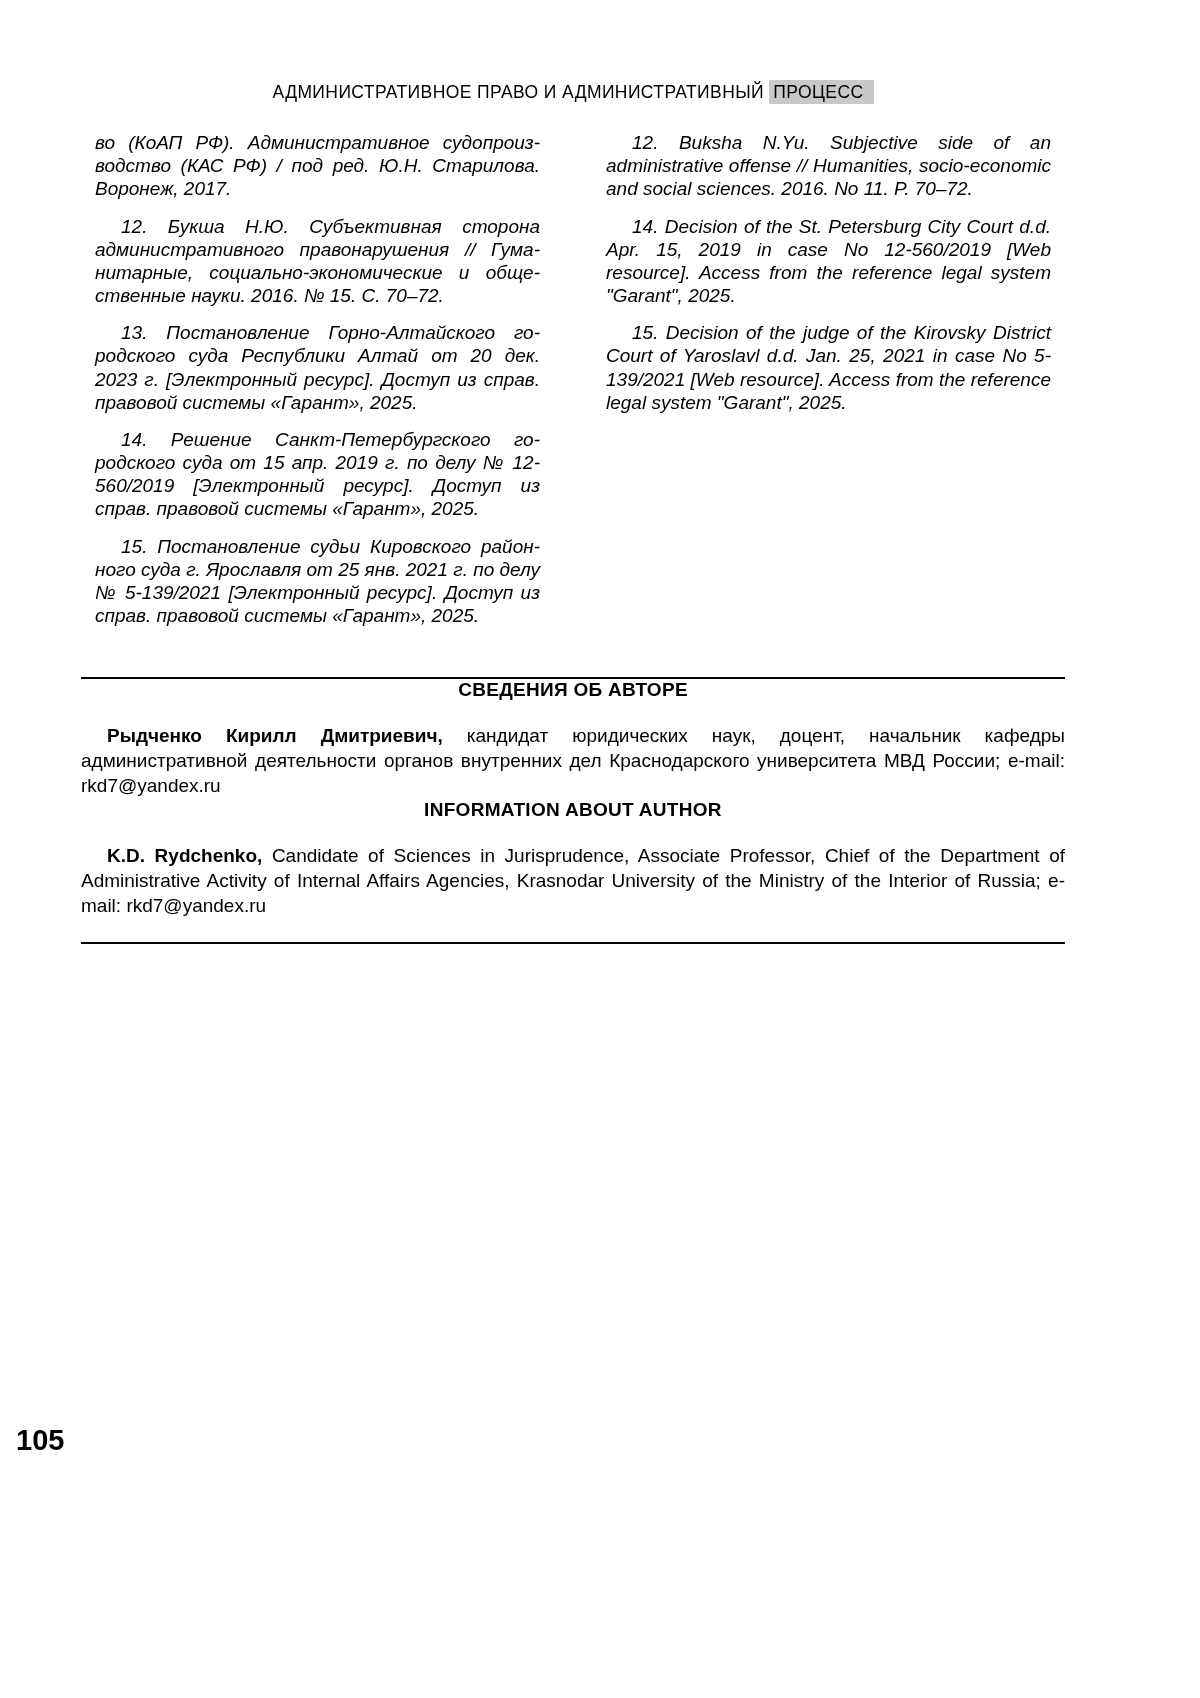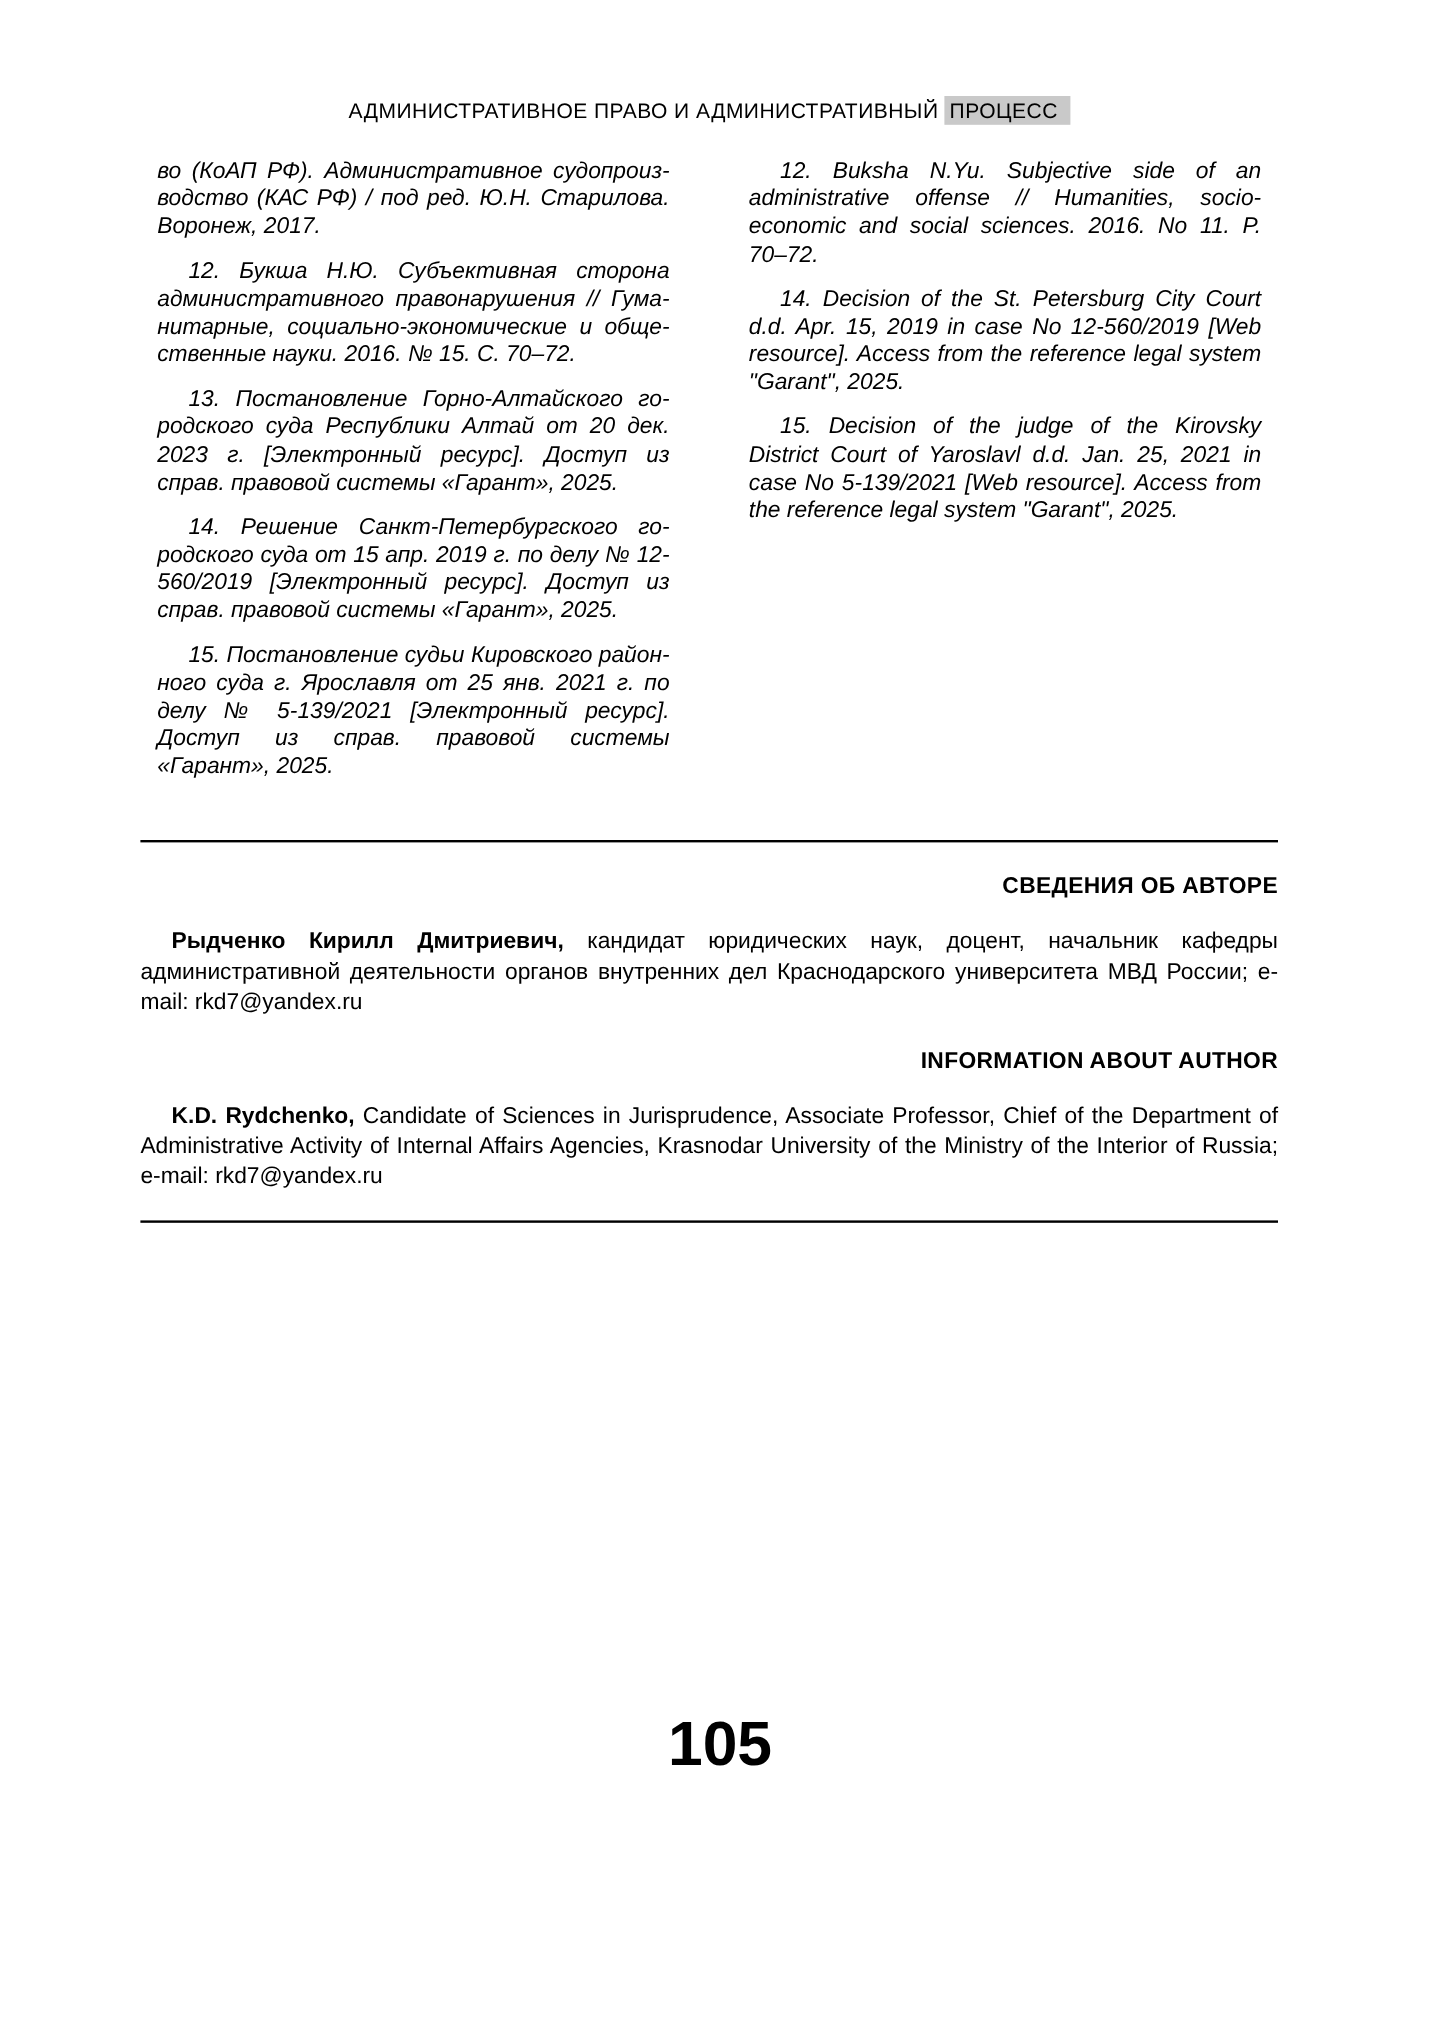--- a/index.html
+++ b/index.html
@@ -9,21 +9,21 @@
     font-family: "Liberation Sans", sans-serif;
     color: #000000;
   }
   .page {
     position: relative;
     width: 1200px;
     height: 1698px;
     margin: 0 auto;
     box-sizing: border-box;
     background: #ffffff;
-    padding: 82px 135px 40px 117px;
+    padding: 82px 135px 40px 81px;
     overflow: hidden;
   }
   .running-head {
     text-align: center;
     font-size: 17.5px;
     letter-spacing: 0.4px;
     white-space: nowrap;
     margin-bottom: 14px;
   }
   .running-head .hl {
@@ -51,44 +51,42 @@
     text-indent: 0;
   }
   .rule {
     border: none;
     border-top: 2px solid #000000;
     margin: 0;
   }
   .rule-top { margin-top: 36px; }
   .rule-bottom { margin-top: 24px; }
   .section-heading {
-    text-align: right;
+    text-align: center;
     font-weight: bold;
     font-size: 19px;
     letter-spacing: 0.3px;
-    margin-top: 26px;
   }
   .author-par {
     margin: 22px 0 0 0;
     font-size: 19px;
     line-height: 1.32;
     text-align: justify;
     text-indent: 26px;
   }
   .author-par .author-name {
     font-weight: bold;
   }
   .page-number {
     position: absolute;
-    left: 0;
+    left: 16px;
     right: 0;
     top: 1424px;
-    text-align: center;
     font-weight: bold;
-    font-size: 52px;
+    font-size: 29px;
   }
 </style>
 </head>
 <body>
 
 <div class="page">
 
   <div class="running-head">
     <span>АДМИНИСТРАТИВНОЕ ПРАВО И АДМИНИСТРАТИВНЫЙ </span><span class="hl">ПРОЦЕСС</span>
   </div>

